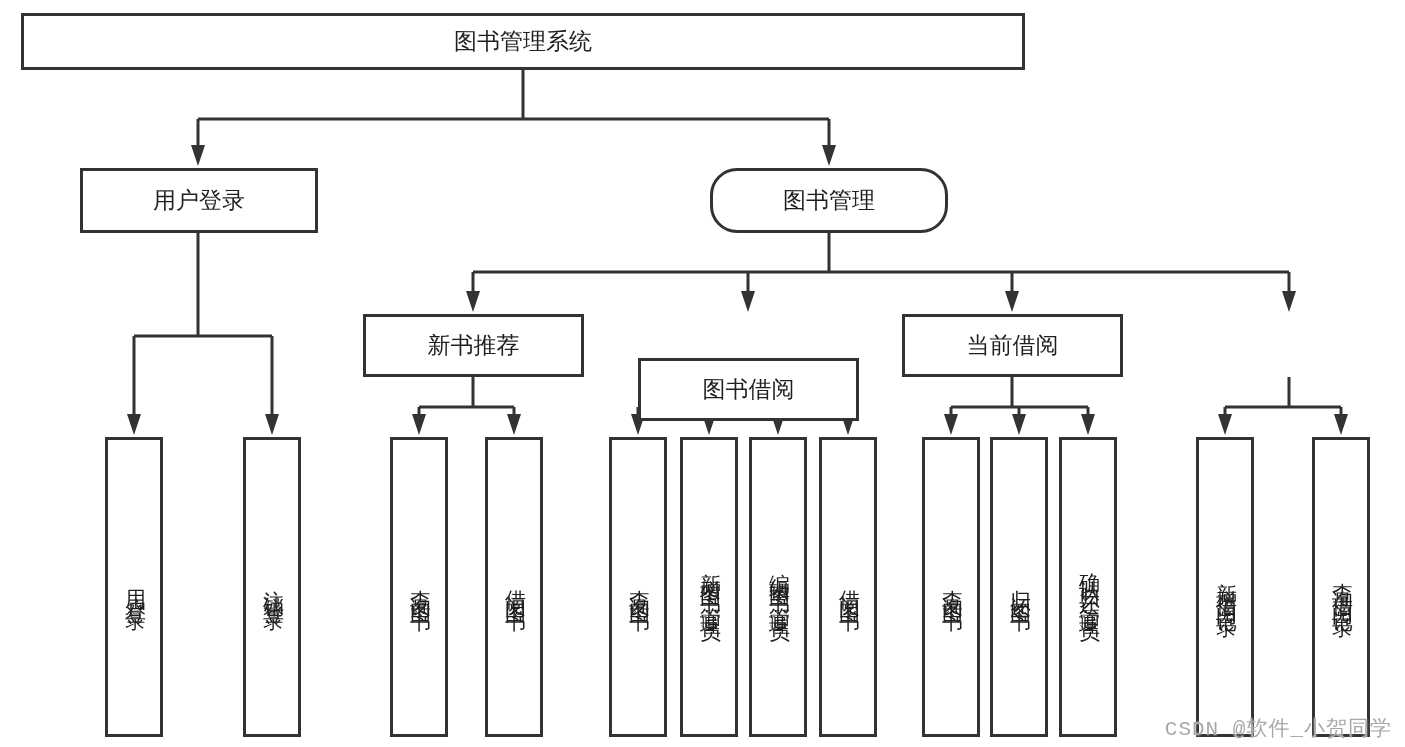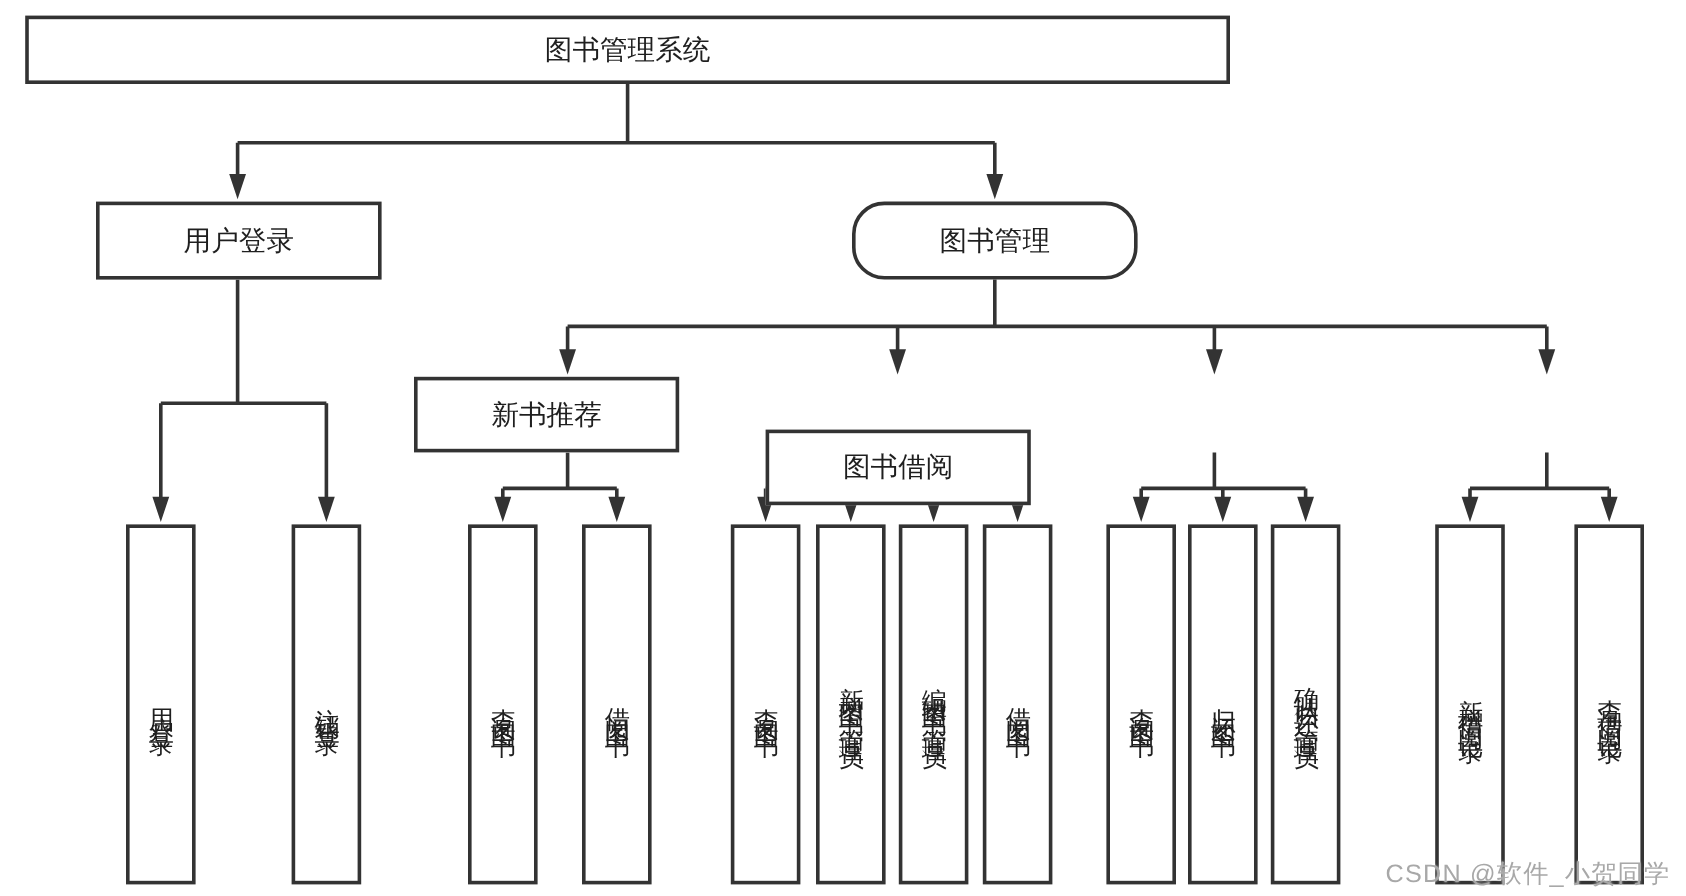--- a/index.html
+++ b/index.html
@@ -9,21 +9,21 @@
     --watermark: #a8a8a8;
     --background: #ffffff;
   }
   * { margin: 0; padding: 0; box-sizing: border-box; }
   html, body { background: var(--background); }
   .canvas {
     position: relative;
     width: 1405px;
     height: 747px;
     background: var(--background);
-    font-family: Liberation Sans, sans-serif;
+    font-family: Liberation Mono, monospace;
     overflow: hidden;
     padding-left: 36px;
   }
   svg.connectors {
     position: absolute;
     left: 0; top: 0;
     width: 1405px; height: 747px;
     pointer-events: none;
   }
   .connector { stroke: var(--line); stroke-width: 3; fill: none; }
@@ -38,21 +38,21 @@
     justify-content: center;
     color: var(--text);
   }
   .node > span { display: block; }
 
   .root-node  { left: 21px;  top: 13px;  width: 1004px; height: 57px; font-size: 23px; }
   .l2-node    { top: 168px;  width: 238px; height: 65px; font-size: 23px; }
   .l2-a { left: 80px; }
   .l2-b { left: 710px; border-radius: 27px; }
   .l3-node    { top: 314px;  width: 221px; height: 63px; font-size: 23px; }
-  .l3-a { left: 345px; }
+  .l3-a { left: 363px; }
   .l3-b { left: 638px; margin-top: 44px; }
   .l3-c { left: 902px; }
   .l3-d { left: 1179px; }
 
   .leaf {
     position: absolute;
     top: 437px;
     width: 58px;
     height: 300px;
     background: var(--background);
@@ -133,20 +133,23 @@
   <div class="node l2-node l2-b">
     <span>图书管理</span>
   </div>
 
   <div class="node l3-node l3-a">
     <span>新书推荐</span>
   </div>
   <div class="node l3-node l3-b">
     <span>图书借阅</span>
   </div>
+  <div class="node l3-node l3-c">
+    <span>当前借阅</span>
+  </div>
 
   <div class="leaf" style="left:105px">
     <span>用户登录</span>
   </div>
   <div class="leaf" style="left:243px">
     <span>注销登录</span>
   </div>
   <div class="leaf" style="left:390px">
     <span>查询图书</span>
   </div>

